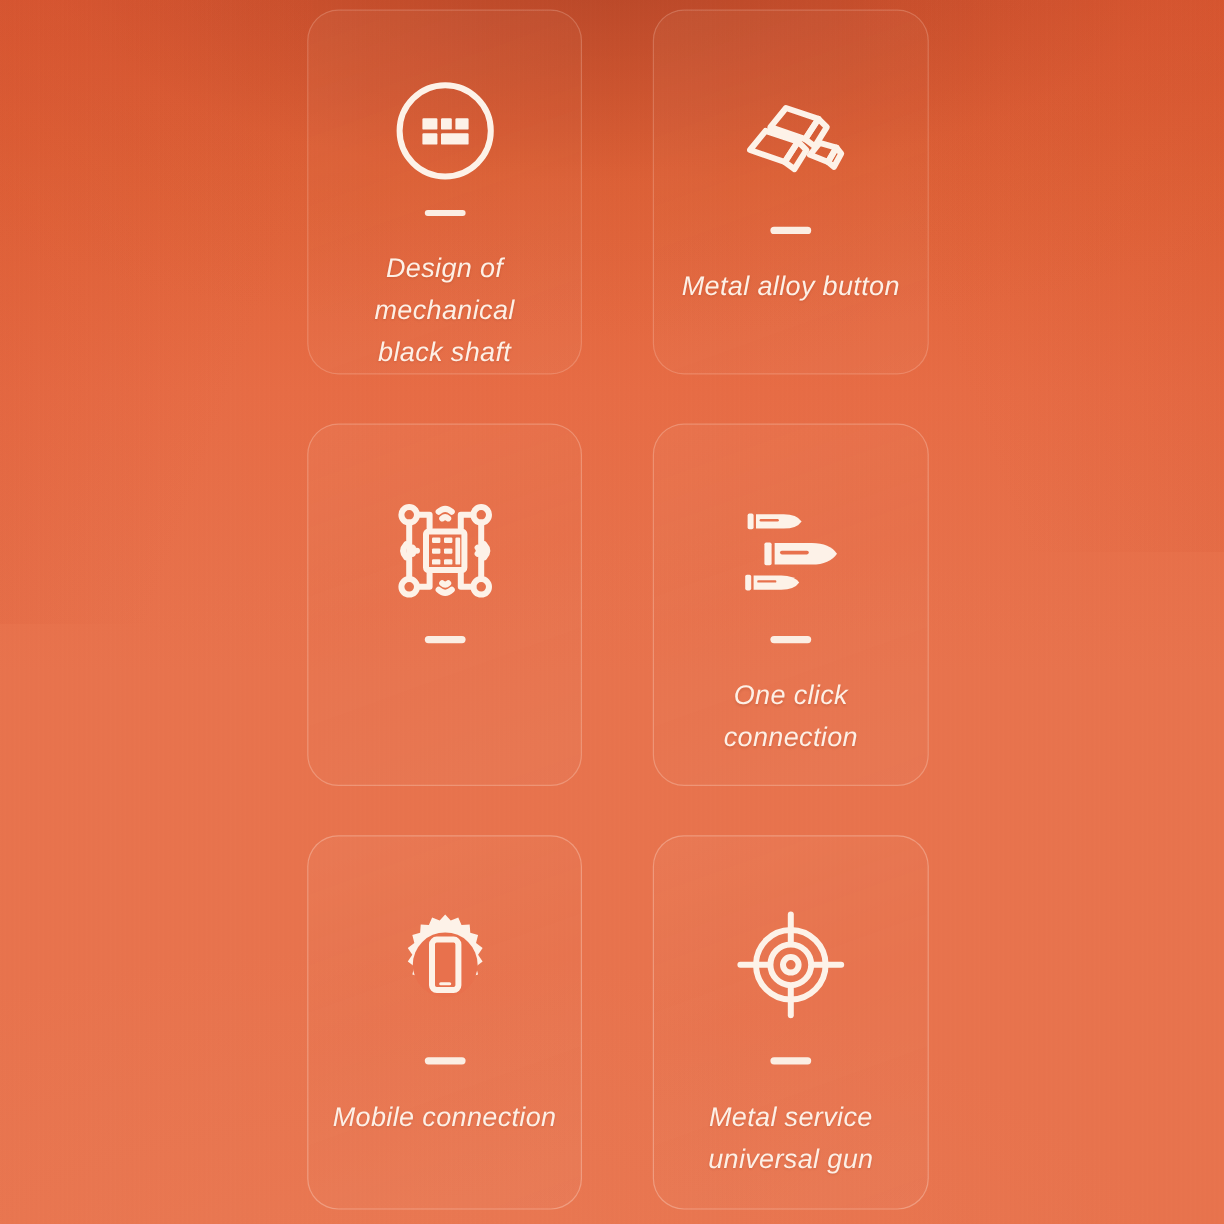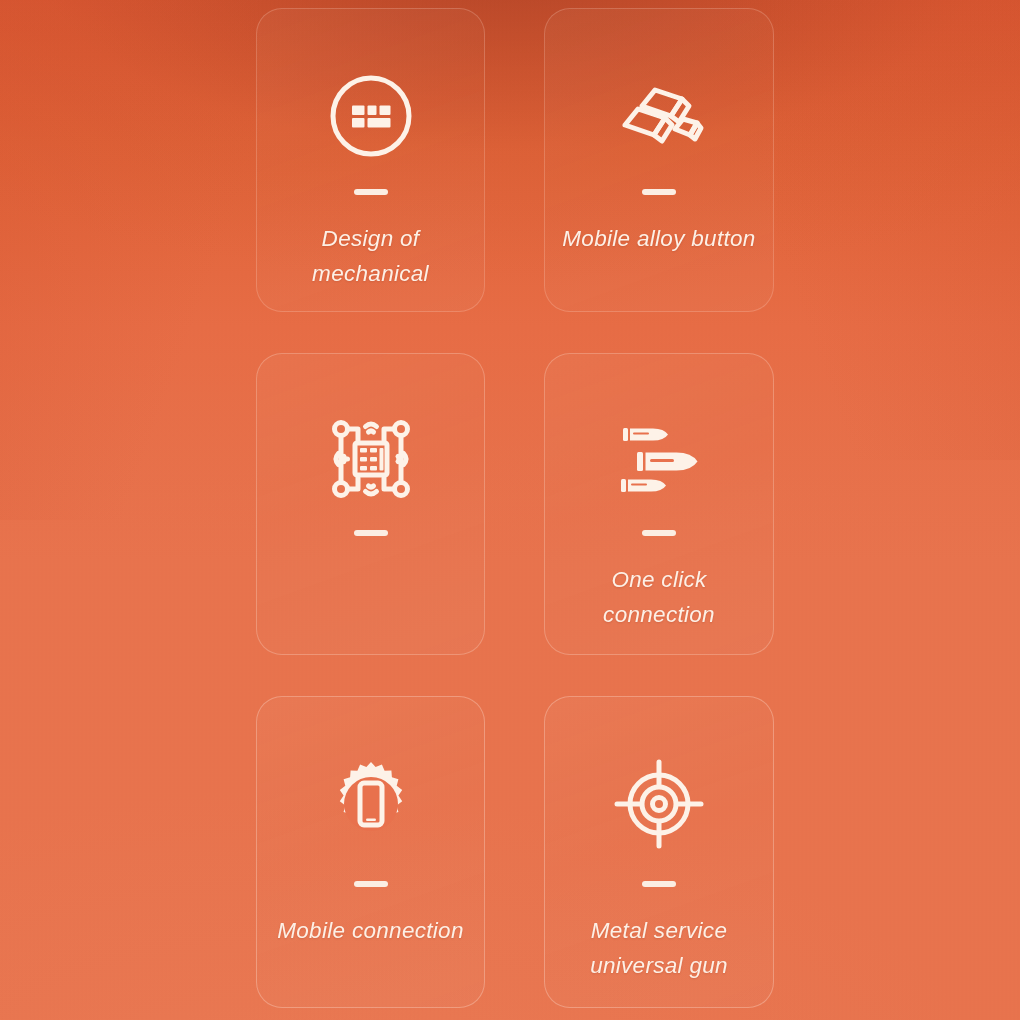--- a/index.html
+++ b/index.html
@@ -116,20 +116,21 @@
         <rect x="24" y="32.5" width="12.5" height="9.5" rx="1" class="sf"></rect>
         <rect x="24" y="45" width="12.5" height="9.5" rx="1" class="sf"></rect>
         <rect x="39.5" y="32.5" width="9" height="9.5" rx="1" class="sf"></rect>
         <rect x="39.5" y="45" width="23" height="9.5" rx="1" class="sf"></rect>
         <rect x="51.5" y="32.5" width="11" height="9.5" rx="1" class="sf"></rect>
       </svg>
     </div>
     <div class="divider"></div>
     <div class="label">
       <span>Design of mechanical</span>
+      <span class="l2">black shaft</span>
     </div>
   </div>
 
   <div class="card r1">
     <div class="icon-wrap">
       <svg width="100" height="86" viewBox="0 0 100 86">
         <g class="st" stroke-width="4.6">
 
           <path d="M33 33 L46 17 L73 26 L62 43 Z"></path>
           <path d="M62 43 L73 26 L80 33 L70 49 Z"></path>
@@ -137,21 +138,21 @@
           <path d="M16 52 L29 36 L56 45 L45 62 Z"></path>
           <path d="M45 62 L56 45 L63 52 L53 68 Z"></path>
 
           <path d="M66 56 L74 46 L88 50 L81 62 Z"></path>
           <path d="M81 62 L88 50 L92 55 L86 66 Z"></path>
         </g>
       </svg>
     </div>
     <div class="divider"></div>
     <div class="label">
-      <span>Mobile alloy button</span>
+      <span>Metal alloy button</span>
       
     </div>
   </div>
 
   <div class="card r2">
     <div class="icon-wrap">
       <svg width="86" height="86" viewBox="0 0 86 86">
         <g class="st" stroke-width="3.6">
 
           <circle cx="13" cy="13" r="6.5"></circle>

